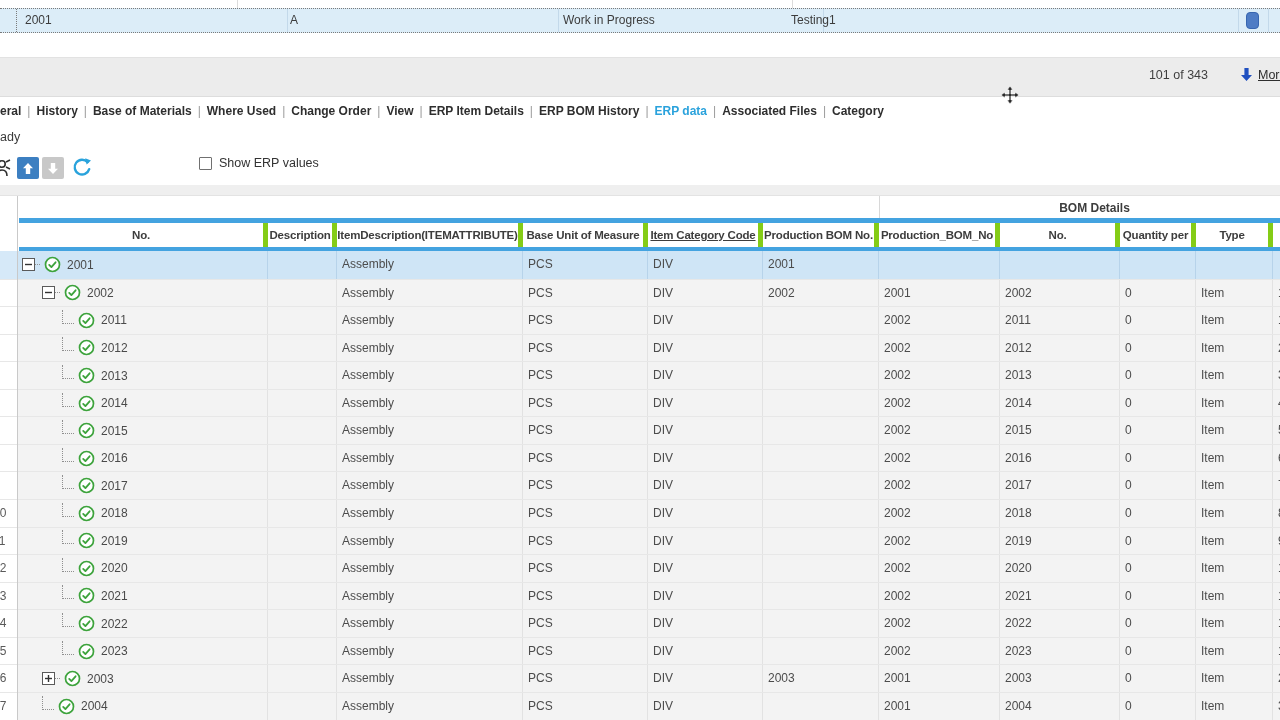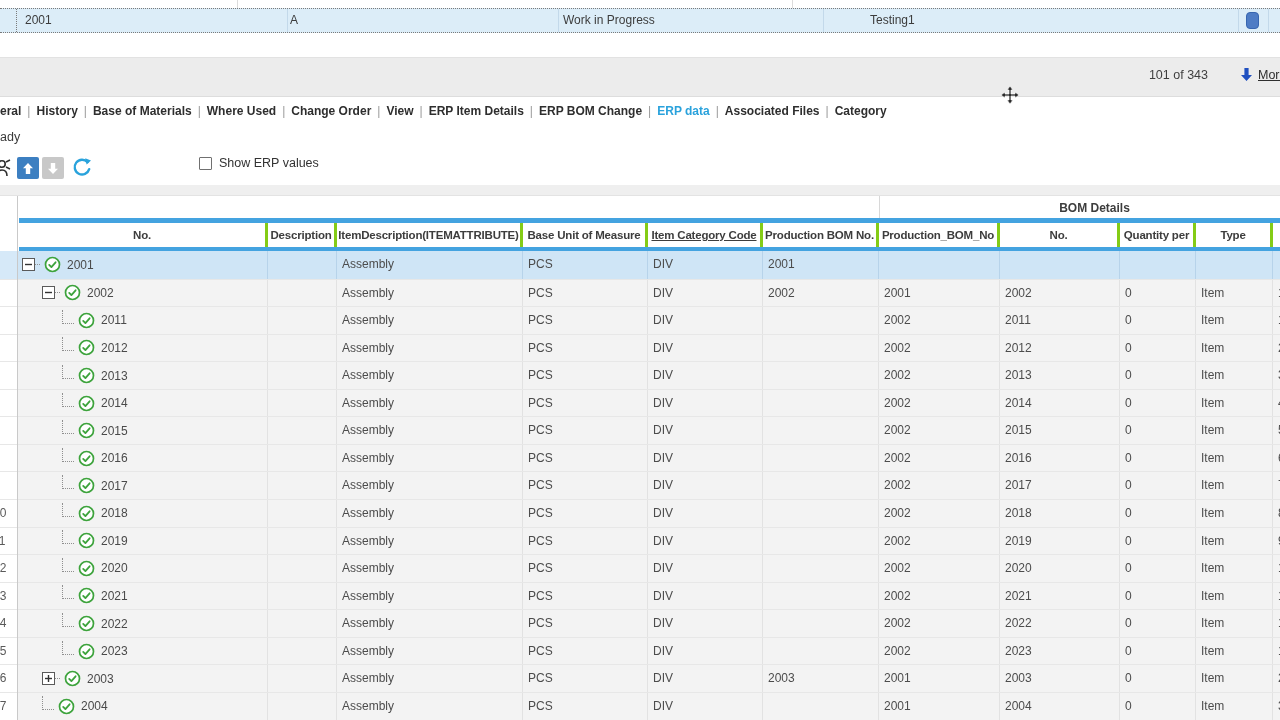--- a/index.html
+++ b/index.html
@@ -46,21 +46,21 @@
 
   
   .grid{position:absolute;left:0;top:196px;width:1280px;height:524px;background:#fff;}
   .gh{position:absolute;top:0;height:22px;line-height:24px;text-align:center;font-weight:bold;font-size:12px;color:#3d3d3d;}
   .gh-sep{position:absolute;left:879px;top:0;width:1px;height:22px;background:#d8d8d8;}
   .bluebar{position:absolute;left:19px;right:0;background:#44a3e0;}
   .bb1{top:22px;height:5px;}
   .bb2{top:51px;height:4px;}
   .hrow{position:absolute;left:0;top:27px;width:1280px;height:24px;background:#fff;}
   .hcell{position:absolute;top:0;height:24px;line-height:24px;text-align:center;font-weight:bold;
-         font-size:11.5px;letter-spacing:-0.2px;color:#3d3d3d;border-right:3px solid #84cc16;
+         font-size:11.5px;letter-spacing:-0.2px;color:#3d3d3d;border-right:5px solid #84cc16;
          box-sizing:border-box;white-space:nowrap;overflow:hidden;cursor:pointer;}
   .numcol-border{position:absolute;left:17px;top:0;bottom:0;width:1px;background:#c9c9c9;}
 
   .row{position:absolute;left:0;width:1280px;background:#f3f3f3;border-top:1px solid #e7e7e7;box-sizing:border-box;cursor:pointer;}
   .row.selected{background:#cfe5f6;border-top:none;}
   .cell{position:absolute;top:0;bottom:0;box-sizing:border-box;border-right:1px solid #e2e2e2;
         font-size:12px;color:#4c4c4c;line-height:27px;padding-left:5px;white-space:nowrap;overflow:hidden;}
   .row.selected .cell{border-right-color:#b7d3ea;}
   .numcell{position:absolute;left:-26px;width:43px;top:0;bottom:0;background:#fff;
            font-size:12px;color:#5a5a5a;line-height:27px;padding-left:19px;box-sizing:border-box;overflow:hidden;}
@@ -90,21 +90,21 @@
   <div class="top-row">
     <div class="leftdot"></div>
     <div class="vl" style="left:287px"></div>
     <div class="vl" style="left:558px"></div>
     <div class="vl" style="left:823px"></div>
     <div class="vl" style="left:1238px"></div>
     <div class="vl" style="left:1268px"></div>
     <span class="cellt" style="left:25px">2001</span>
     <span class="cellt" style="left:290px">A</span>
     <span class="cellt" style="left:563px">Work in Progress</span>
-    <span class="cellt" style="left:870px">Testing1</span>
+    <span class="cellt" style="left:791px">Testing1</span>
     <div class="state-badge"></div>
   </div>
 
   <div class="gray-panel">
     <div class="count-text">101 of 343</div>
     <svg class="more-arrow" width="13" height="15" viewBox="0 0 13 15">
       <path d="M4.4 1 h4.2 v7 h3.4 L6.5 14 1 8 h3.4 Z" fill="#2050c0"></path>
     </svg>
     <span class="more-link">More</span>
   </div>
@@ -121,21 +121,21 @@
       <span class="tab">Base of Materials</span>
       <span class="pipe">|</span>
       <span class="tab">Where Used</span>
       <span class="pipe">|</span>
       <span class="tab">Change Order</span>
       <span class="pipe">|</span>
       <span class="tab">View</span>
       <span class="pipe">|</span>
       <span class="tab">ERP Item Details</span>
       <span class="pipe">|</span>
-      <span class="tab">ERP BOM Change</span>
+      <span class="tab">ERP BOM History</span>
       <span class="pipe">|</span>
       <span class="tab active">ERP data</span>
       <span class="pipe">|</span>
       <span class="tab">Associated Files</span>
       <span class="pipe">|</span>
       <span class="tab">Category</span>
     </div>
 
   <div class="status-text">ady</div>
 

